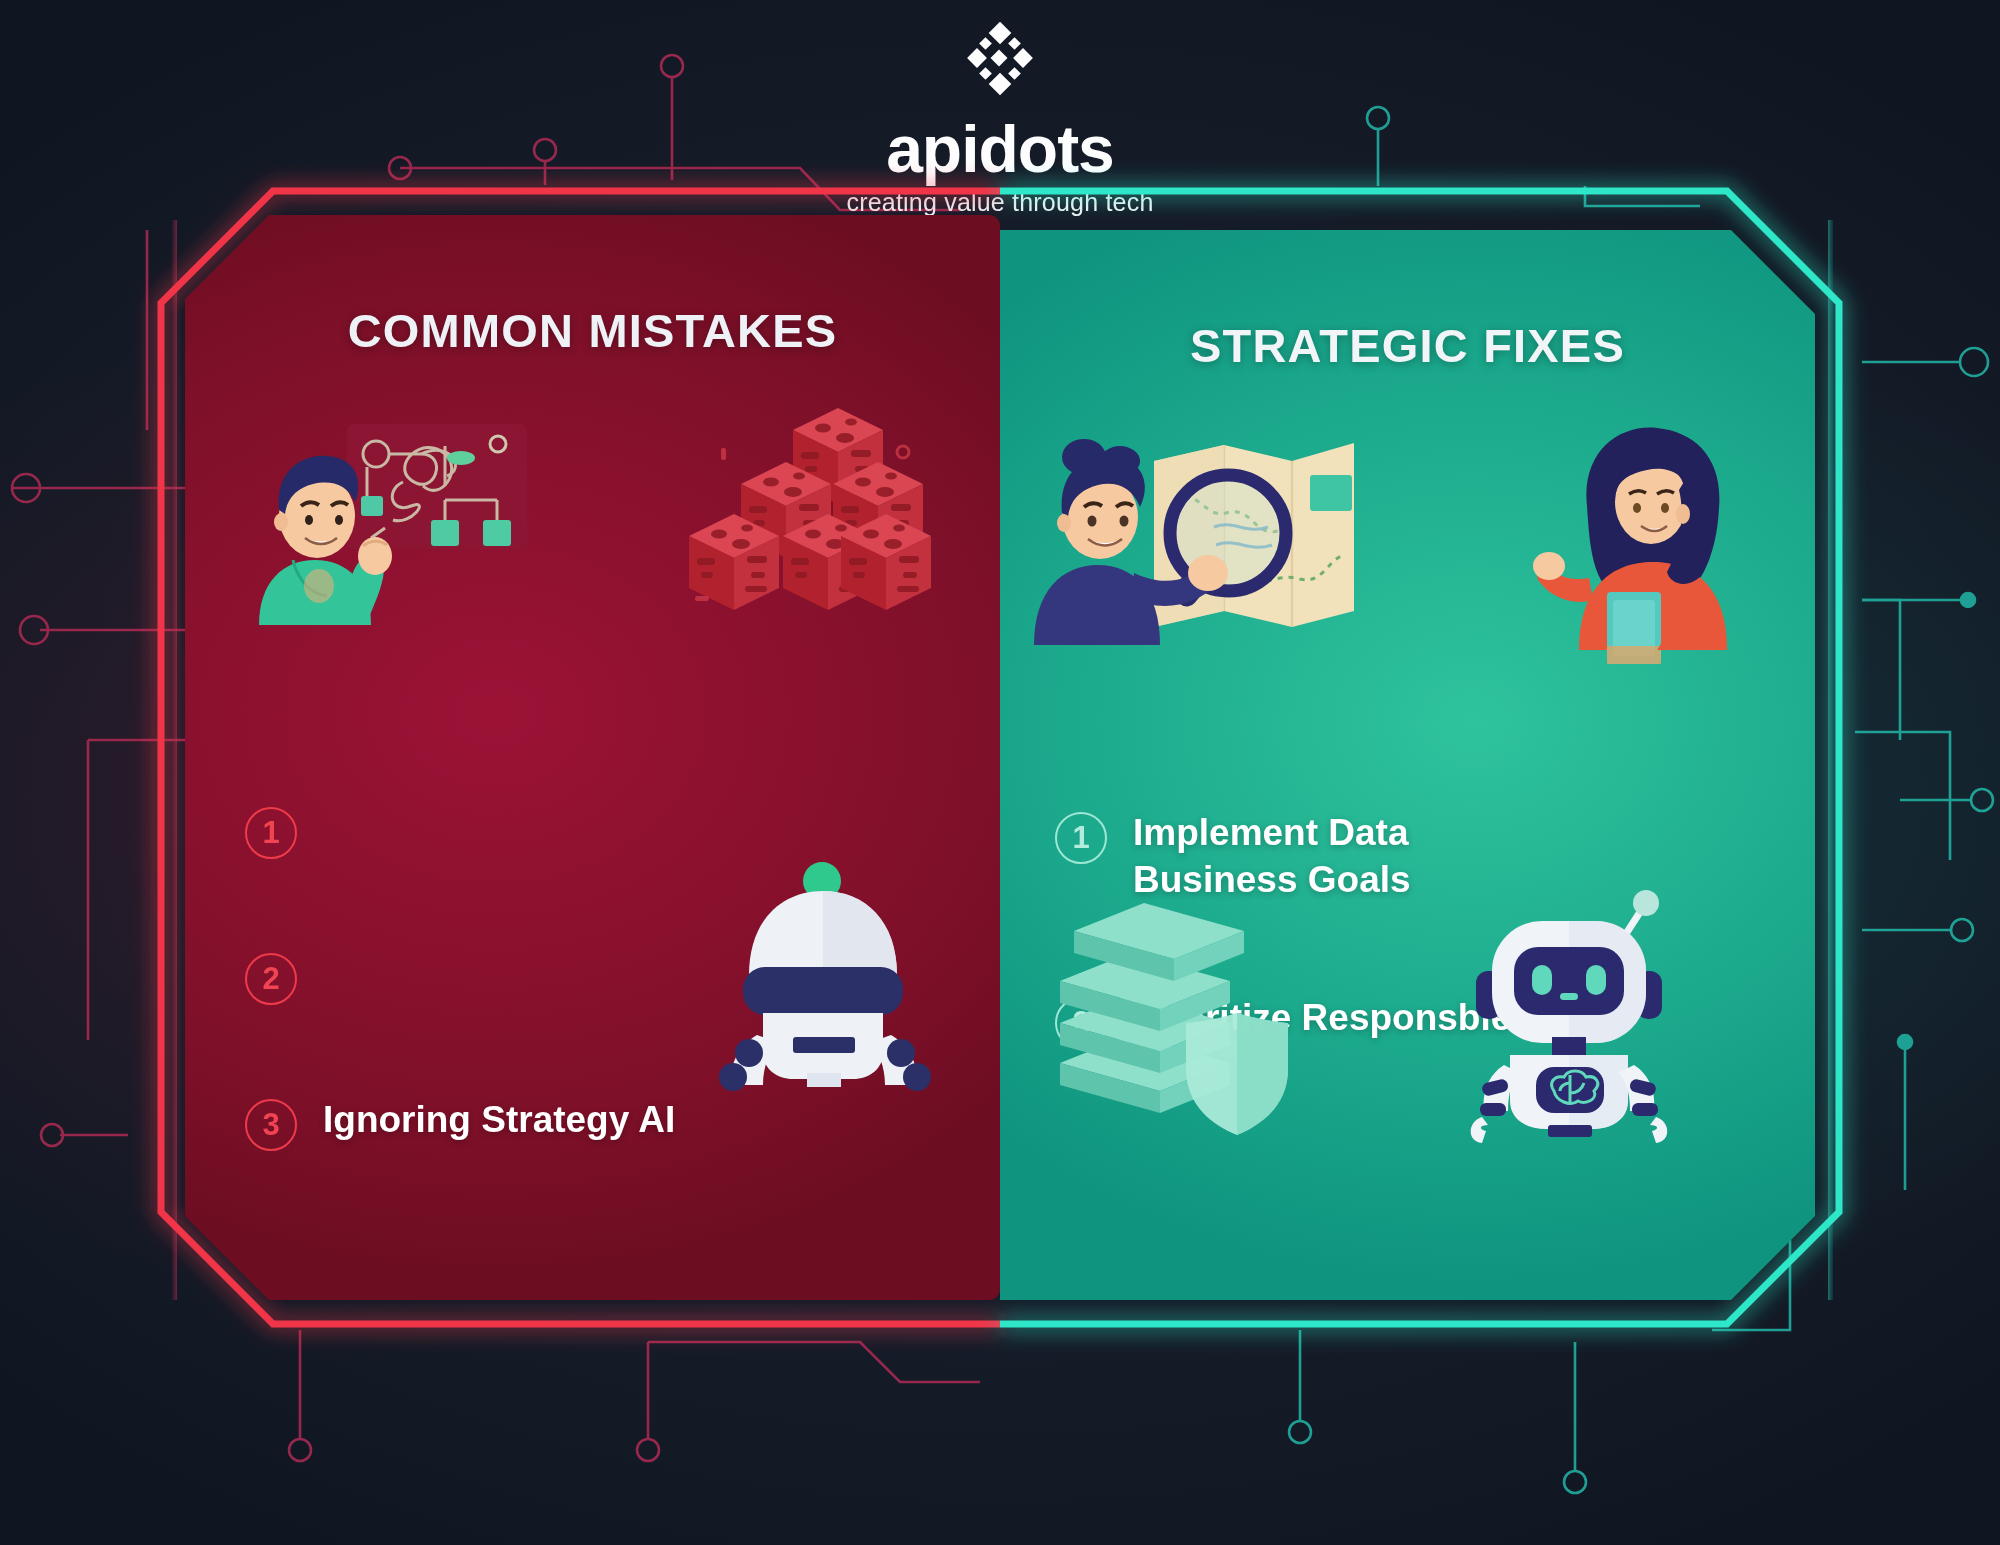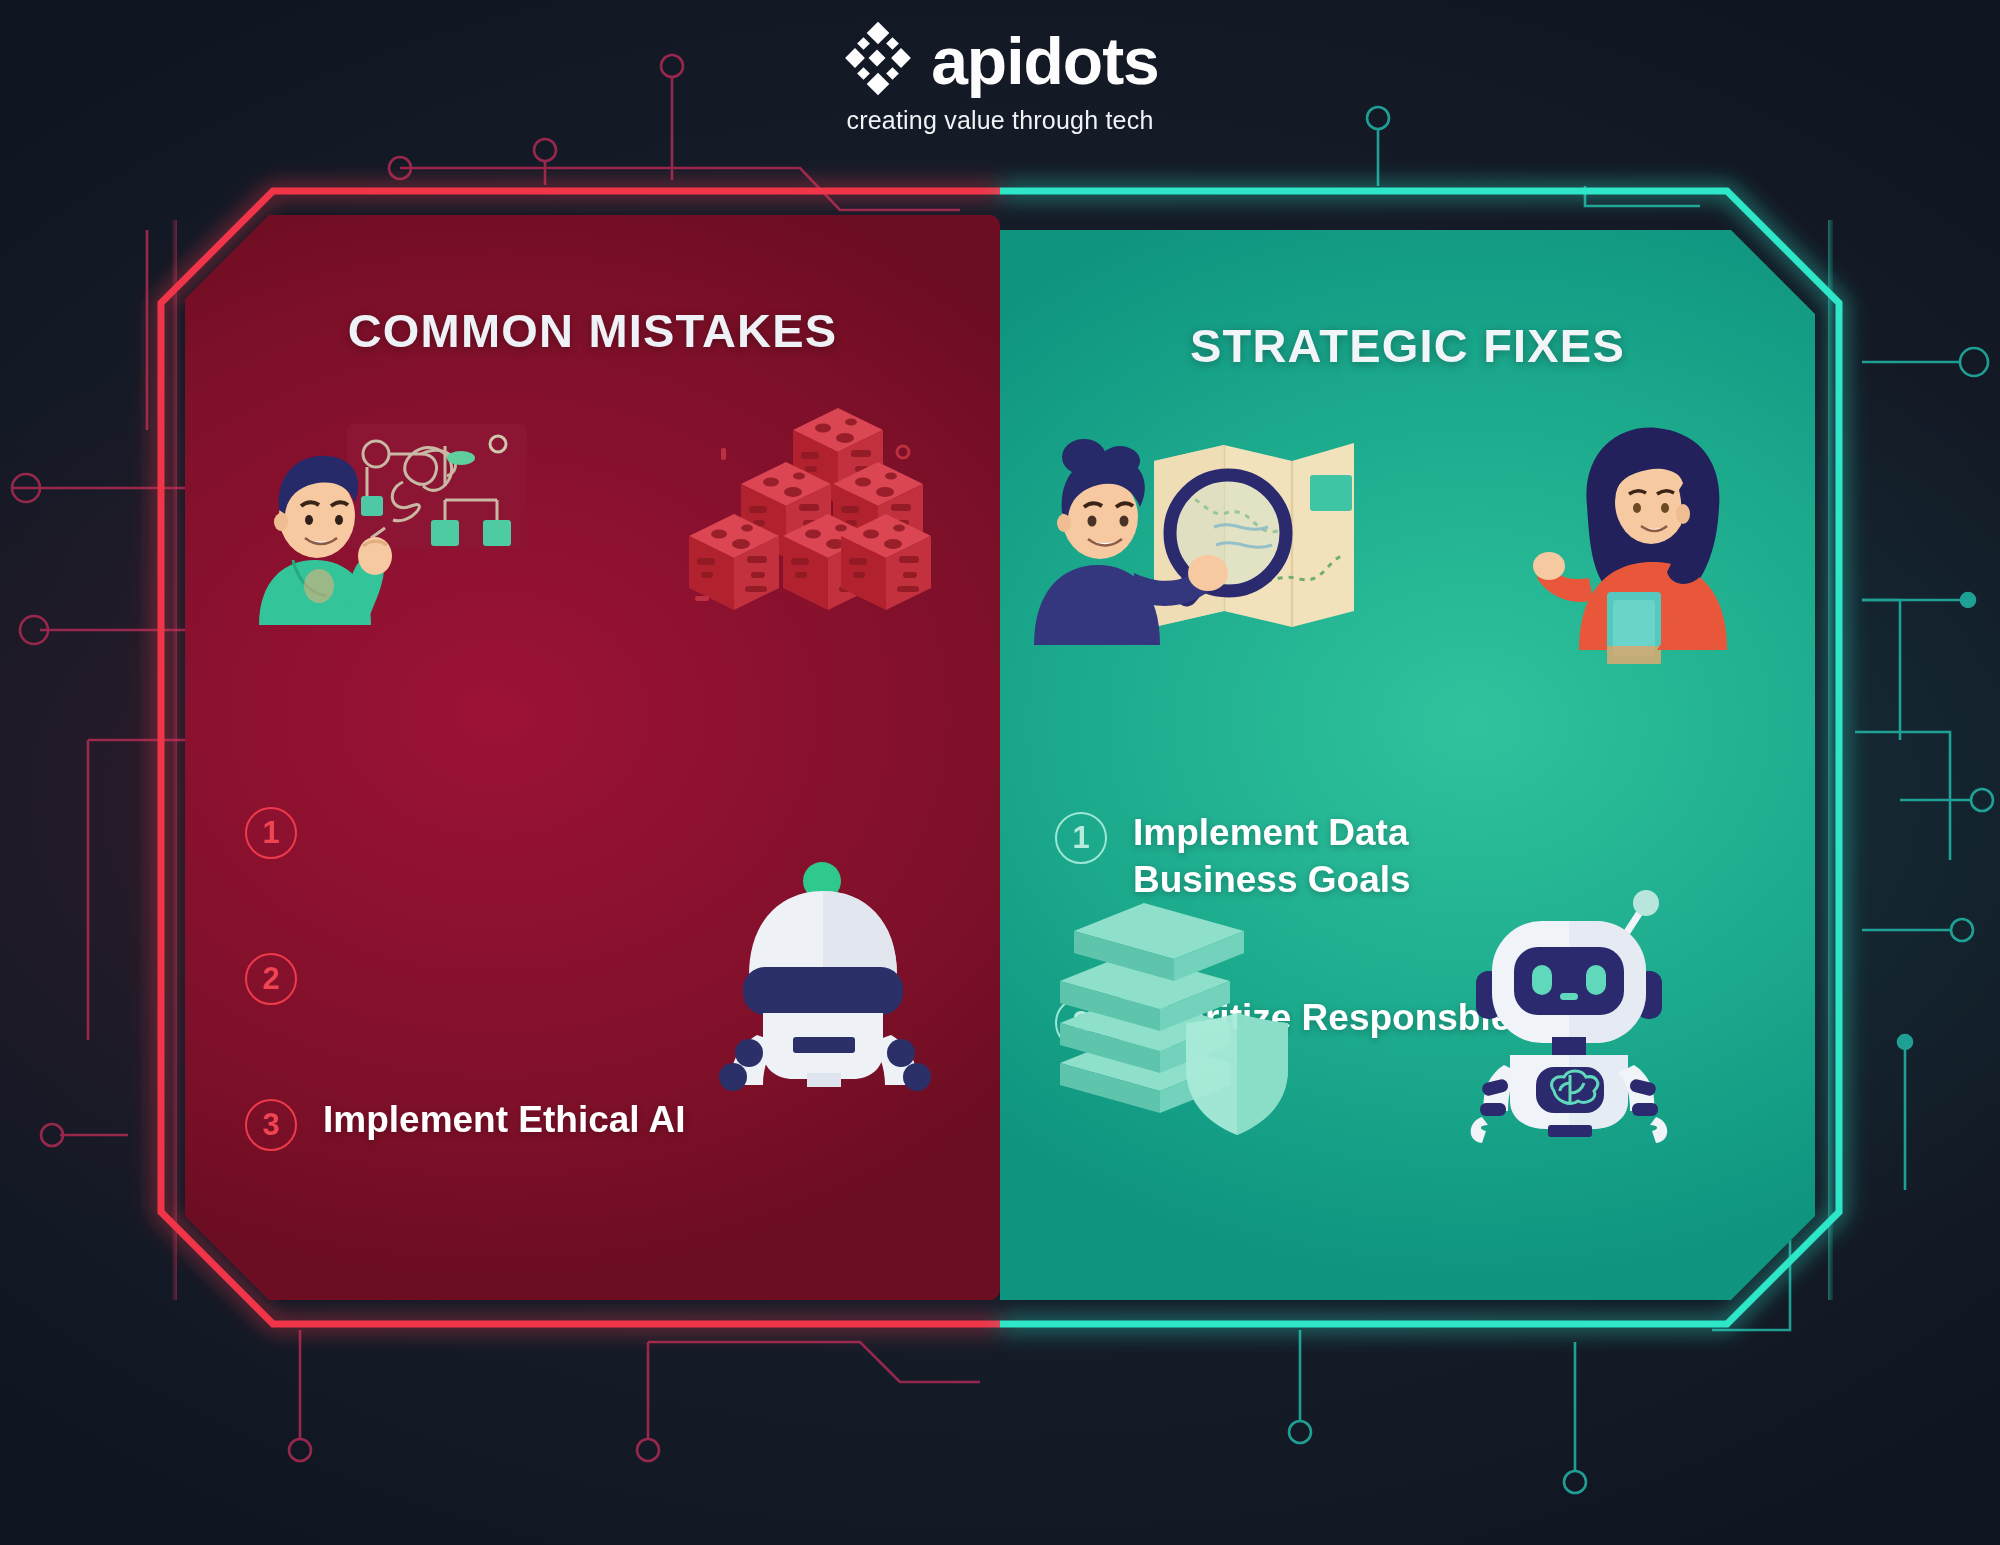--- a/index.html
+++ b/index.html
@@ -90,21 +90,21 @@
     line-height:1.26;
     text-shadow:0 2px 7px rgba(0,0,0,0.25);
     max-width:520px;
   }
 
   
   .logo {
     position:absolute; left:0; top:22px; width:100%;
     display:flex; flex-direction:column; align-items:center;
   }
-  .logo-row { display:flex; align-items:center; gap:16px; }
+  .logo-row { display:flex; align-items:center; gap:16px;flex-direction:column; }
   .logo-word { font-size:66px; font-weight:bold; color:#fdfdfe; letter-spacing:-1px; line-height:1; }
   .logo-tag  { font-size:25px; color:#f0f2f5; margin-top:6px; letter-spacing:0.2px; }
 
   
   .ill { position:absolute; }
   .ill svg { display:block; overflow:visible; }
 </style>
 </head>
 <body>
 
@@ -323,21 +323,21 @@
 
         <div class="list list-left">
           <div class="item">
             <div class="num num-red">1</div>
           </div>
           <div class="item">
             <div class="num num-red">2</div>
           </div>
           <div class="item">
             <div class="num num-red">3</div>
-            <div class="item-text">Implement Ethical AI</div>
+            <div class="item-text">Ignoring Strategy AI</div>
           </div>
         </div>
 
         <div class="ill" style="left:530px; top:640px;">
           <svg width="220" height="230" viewBox="0 0 220 230">
 
             <rect x="104" y="34" width="7" height="34" rx="3" fill="#2b3068"></rect>
             <circle cx="107" cy="26" r="19" fill="#30c98d"></circle>
 
             <path d="M34 120 C34 66 66 36 108 36 C150 36 182 66 182 120 Z" fill="#eef1f6"></path>

